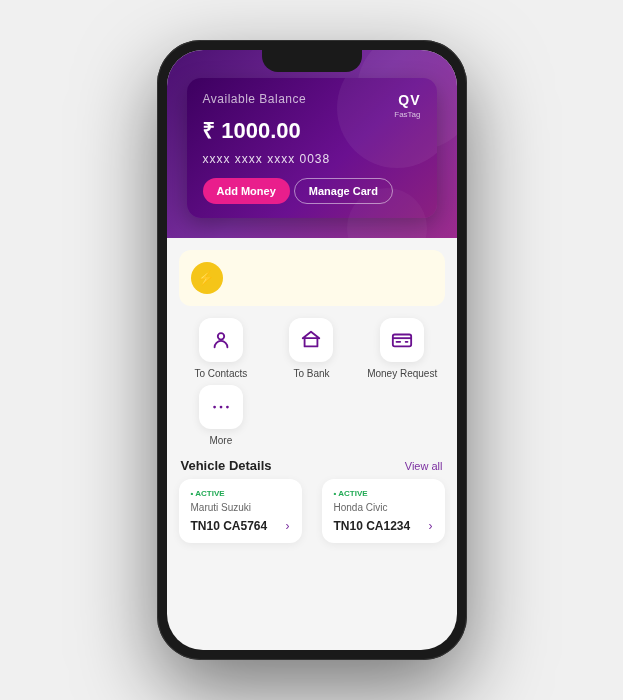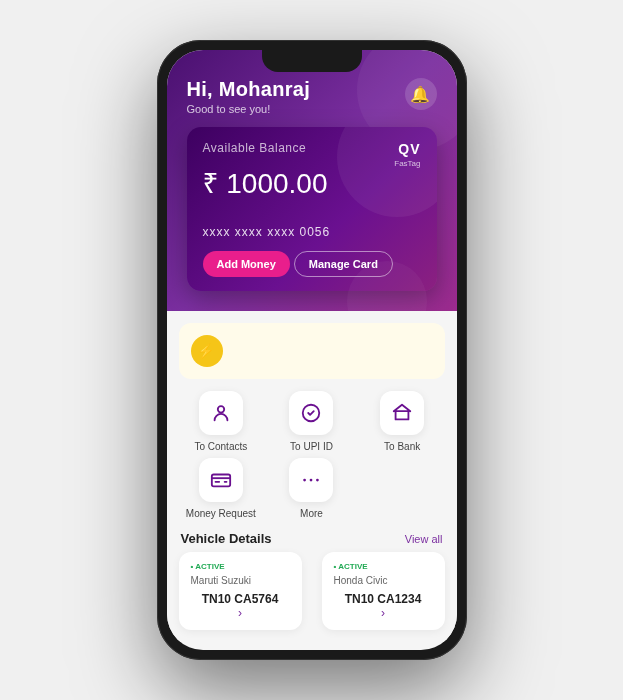--- a/index.html
+++ b/index.html
@@ -122,23 +122,23 @@
 
     .card-label {
       color: rgba(255,255,255,0.7);
       font-size: 12px;
       letter-spacing: 0.5px;
       margin-bottom: 8px;
     }
 
     .card-balance {
       color: #fff;
-      font-size: 28px;
-      font-weight: 400;
-      margin-bottom: 20px;
+      font-size: 22px;
+      font-weight: 700;
+      margin-bottom: 4px;
     }
 
     .card-top-row {
       display: flex;
       justify-content: space-between;
       align-items: flex-start;
     }
 
     .fastag-logo {
       text-align: right;
@@ -335,21 +335,20 @@
     .vehicle-name {
       font-size: 10px;
       color: #666;
       margin-bottom: 6px;
     }
 
     .vehicle-plate-row {
       display: flex;
       justify-content: space-between;
       align-items: center;
-      flex-direction: column;
     }
 
     .vehicle-plate {
       font-size: 12px;
       font-weight: 800;
       color: #222;
     }
 
     .chevron-right {
       color: #7b2fa0;
@@ -357,42 +356,33 @@
     }
   </style>
 </head>
 <body>
 
 <div class="phone-outer">
   <div class="phone-inner">
     <div class="notch"></div>
 
     <div class="header-bg">
-      <div class="header-top">
-        <div>
-          <div class="greeting-name">Hi, Mohanraj</div>
-          <div class="greeting-sub">Good to see you!</div>
-        </div>
-        <div class="bell-btn">
-          <span>🔔</span>
-        </div>
-      </div>
 
       <div class="card">
         <div class="card-top-row">
           <div>
             <div class="card-label">Available Balance</div>
             <div class="card-balance">₹ 1000.00</div>
           </div>
           <div class="fastag-logo">
             <div class="fastag-qv">QV</div>
             <div class="fastag-text">FasTag</div>
           </div>
         </div>
-        <div class="card-number">xxxx xxxx xxxx 0056</div>
+        <div class="card-number">xxxx xxxx xxxx 0038</div>
         <div class="card-actions">
           <button class="btn-add-money">Add Money</button>
           <button class="btn-manage-card">Manage Card</button>
         </div>
       </div>
     </div>
 
     <div class="white-area">
 
       <div class="upi-banner">
@@ -407,29 +397,20 @@
         <div class="action-item">
           <div class="action-icon">
             <svg width="22" height="22" viewBox="0 0 24 24" fill="none">
               <circle cx="12" cy="8" r="3.5" stroke="#6a1090" stroke-width="2"></circle>
               <path d="M5 20c0-3.866 3.134-7 7-7s7 3.134 7 7" stroke="#6a1090" stroke-width="2" stroke-linecap="round"></path>
             </svg>
           </div>
           <span class="action-label">To Contacts</span>
         </div>
 
-        <div class="action-item">
-          <div class="action-icon">
-            <svg width="22" height="22" viewBox="0 0 24 24" fill="none">
-              <circle cx="12" cy="12" r="9" stroke="#6a1090" stroke-width="2"></circle>
-              <path d="M9 12l2 2 4-4" stroke="#6a1090" stroke-width="2" stroke-linecap="round" stroke-linejoin="round"></path>
-            </svg>
-          </div>
-          <span class="action-label">To UPI ID</span>
-        </div>
 
         <div class="action-item">
           <div class="action-icon">
             <svg width="22" height="22" viewBox="0 0 24 24" fill="none">
               <path d="M3 10h18M3 10l9-7 9 7M5 10v9M19 10v9M5 19h14" stroke="#6a1090" stroke-width="2" stroke-linecap="round" stroke-linejoin="round"></path>
             </svg>
           </div>
           <span class="action-label">To Bank</span>
         </div>
 

